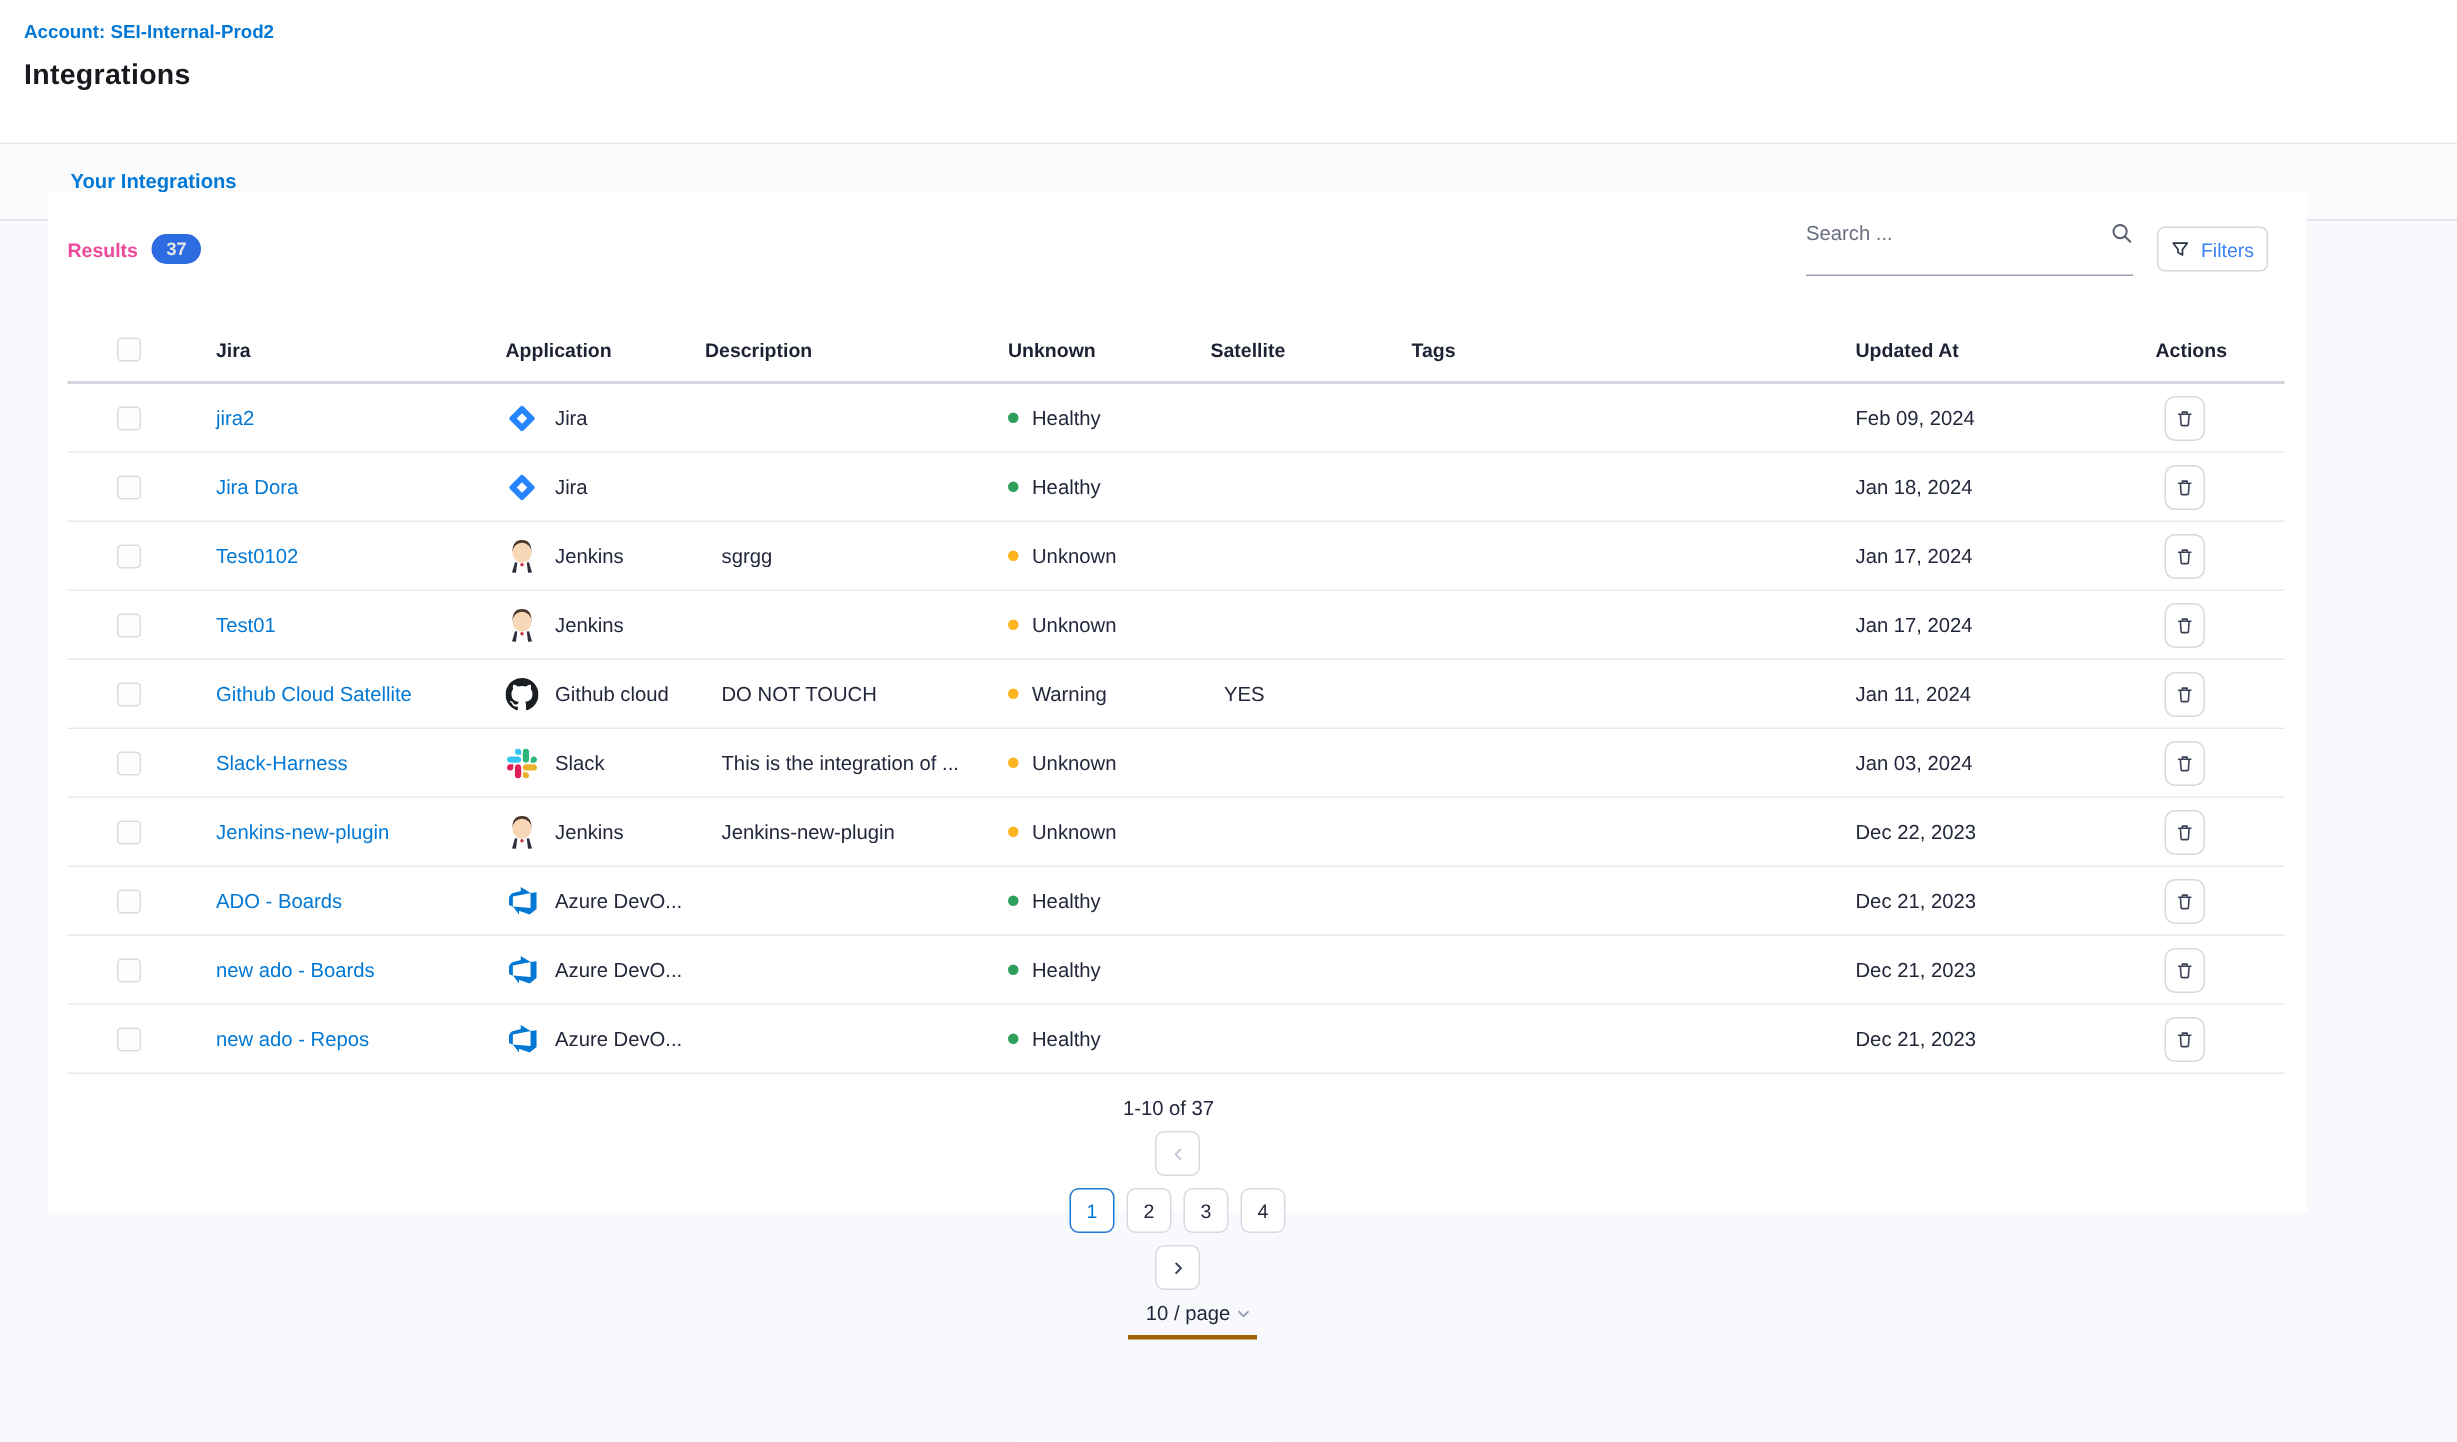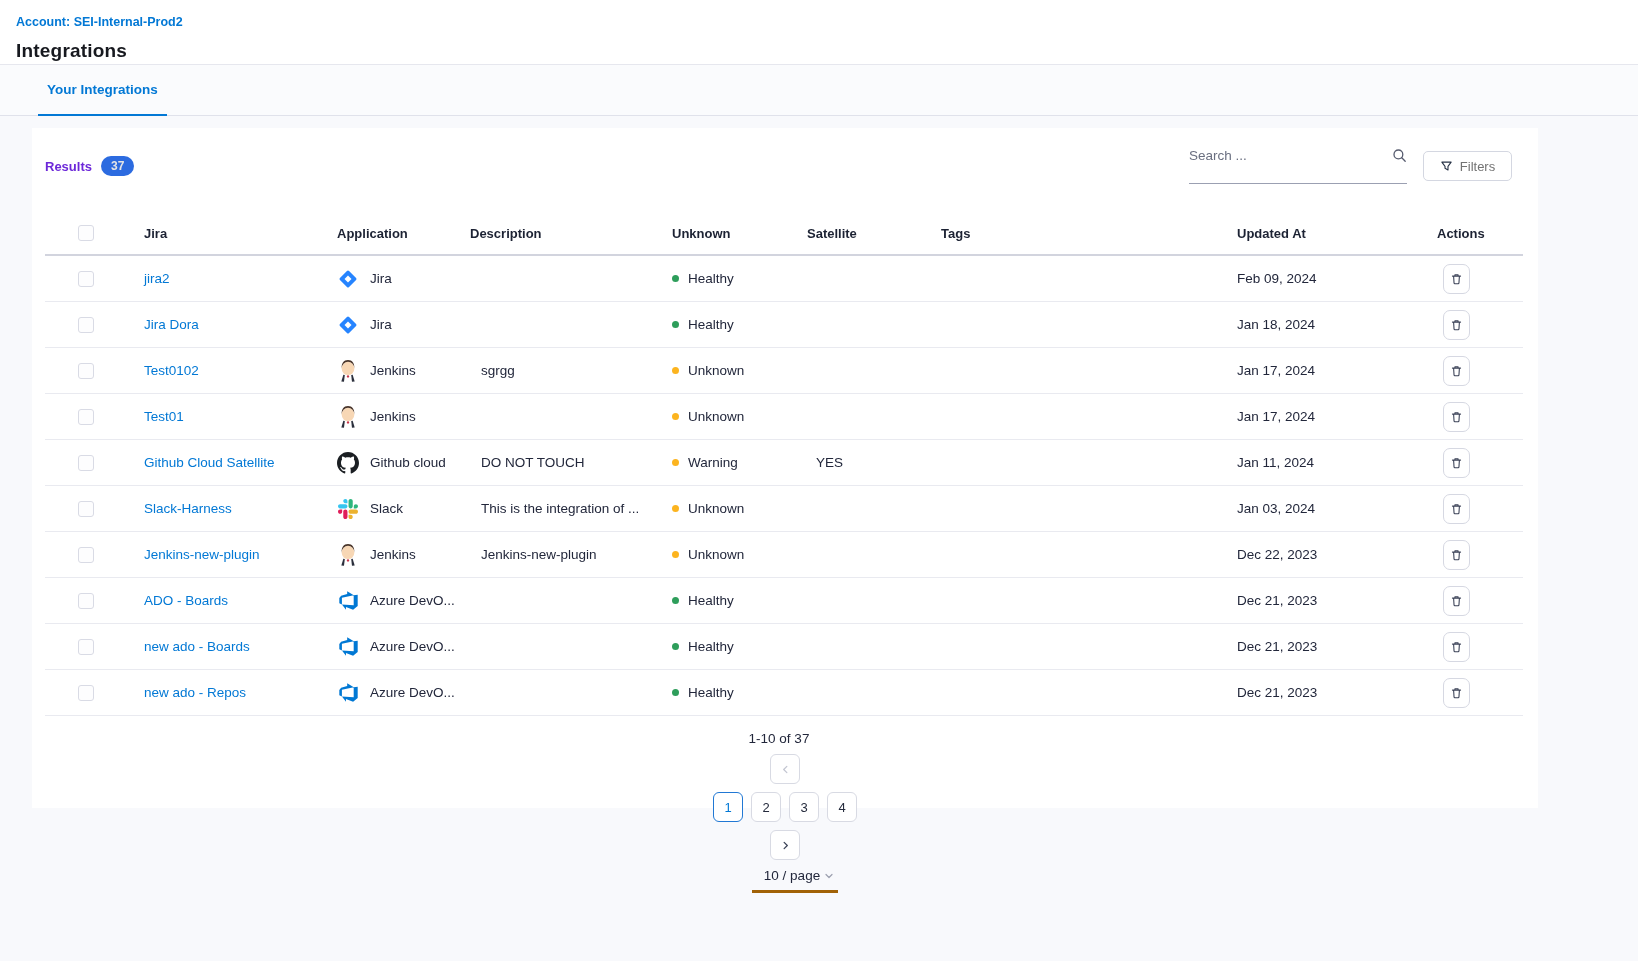--- a/index.html
+++ b/index.html
@@ -4,44 +4,44 @@
 <style>
   * { box-sizing: border-box; }
   html,body { margin:0; padding:0; }
   body {
     width:1638px; height:961px; position:relative; overflow:hidden;
     background:#f8f9fc; color:#22273b;
     font-family:"Liberation Sans","DejaVu Sans",sans-serif;
   }
 
   
-  .top-header { background:#fff; height:65px; border-bottom:1px solid #e6e7ee; padding:12px 16px 0; }
+  .top-header { background:#fff; height:96px; border-bottom:1px solid #e6e7ee; padding:12px 16px 0; }
   .account-link { display:inline-block; color:#0278d5; font-size:12.5px; font-weight:600; cursor:pointer; }
   .page-title { margin-top:10px; font-size:19px; font-weight:700; color:#17191f; letter-spacing:.2px; }
 
   
   .tabbar { background:#fafbfd; height:51px; border-bottom:1px solid #e0e2eb; display:flex; align-items:stretch; padding-left:38px; }
   .tab { display:flex; align-items:center; padding:0 9px; margin-right:47px; font-size:13.5px; color:#2a3040;
          cursor:pointer; border-bottom:2.5px solid transparent; margin-bottom:-1px; }
   .tab.active { color:#0278d5; font-weight:700; border-bottom-color:#0278d5; }
 
   
   .card { position:absolute; left:32px; top:128px; width:1506px; height:680px; background:#fff; }
 
   
   .toolbar { display:flex; align-items:center; height:44px; margin:16px 26px 0 13px; }
-  .results-label { font-size:13px; font-weight:700; color:#6d28d9; }
+  .results-label { font-size:13px; font-weight:700; color:#ec4899; }
   .results-badge { color:#e5e5e5; font-size:12px; font-weight:700; border-radius:11px; padding:3px 10px; margin-left:9px; }
   .toolbar-spacer { flex:1; }
   .searchbox { width:218px; display:flex; align-items:center; border-bottom:1px solid #9ba0b2; padding-bottom:20px; margin-right:16px; }
   .search-input { border:none; outline:none; flex:1; font-size:13.5px; color:#22273b; background:transparent; padding:0; }
   .search-input::placeholder { color:#6a6f80; }
-  .filters-btn { width:89px; height:30px; border:1px solid #d4d7e1; border-radius:5px; background:#fff;
+  .filters-btn { width:74px; height:30px; border:1px solid #d4d7e1; border-radius:5px; background:#fff;
                  display:flex; align-items:center; justify-content:center; gap:7px;
-                 font-size:13px; color:#737373; cursor:pointer; font-family:inherit; }
+                 font-size:13px; color:#3b82f6; cursor:pointer; font-family:inherit; }
 
   
   .table { margin:24px 15px 0 13px; }
   .grid-row { display:grid; grid-template-columns:99px 193px 133px 202px 135px 134px 296px 200px 1fr; align-items:center; }
   .thead { height:44px; border-bottom:2px solid #d2d4de; font-size:13px; font-weight:700; color:#1c2233; }
   .trow { height:46px; border-bottom:1px solid #e9eaf0; font-size:13.5px; }
   .cell-check { padding-left:33px; }
   .checkbox { width:16px; height:16px; border:1px solid #d9dbe5; border-radius:3px; background:#fdfdfe; cursor:pointer; }
   .name-link { color:#0278d5; cursor:pointer; }
   .app-cell { display:flex; align-items:center; gap:11px; }

